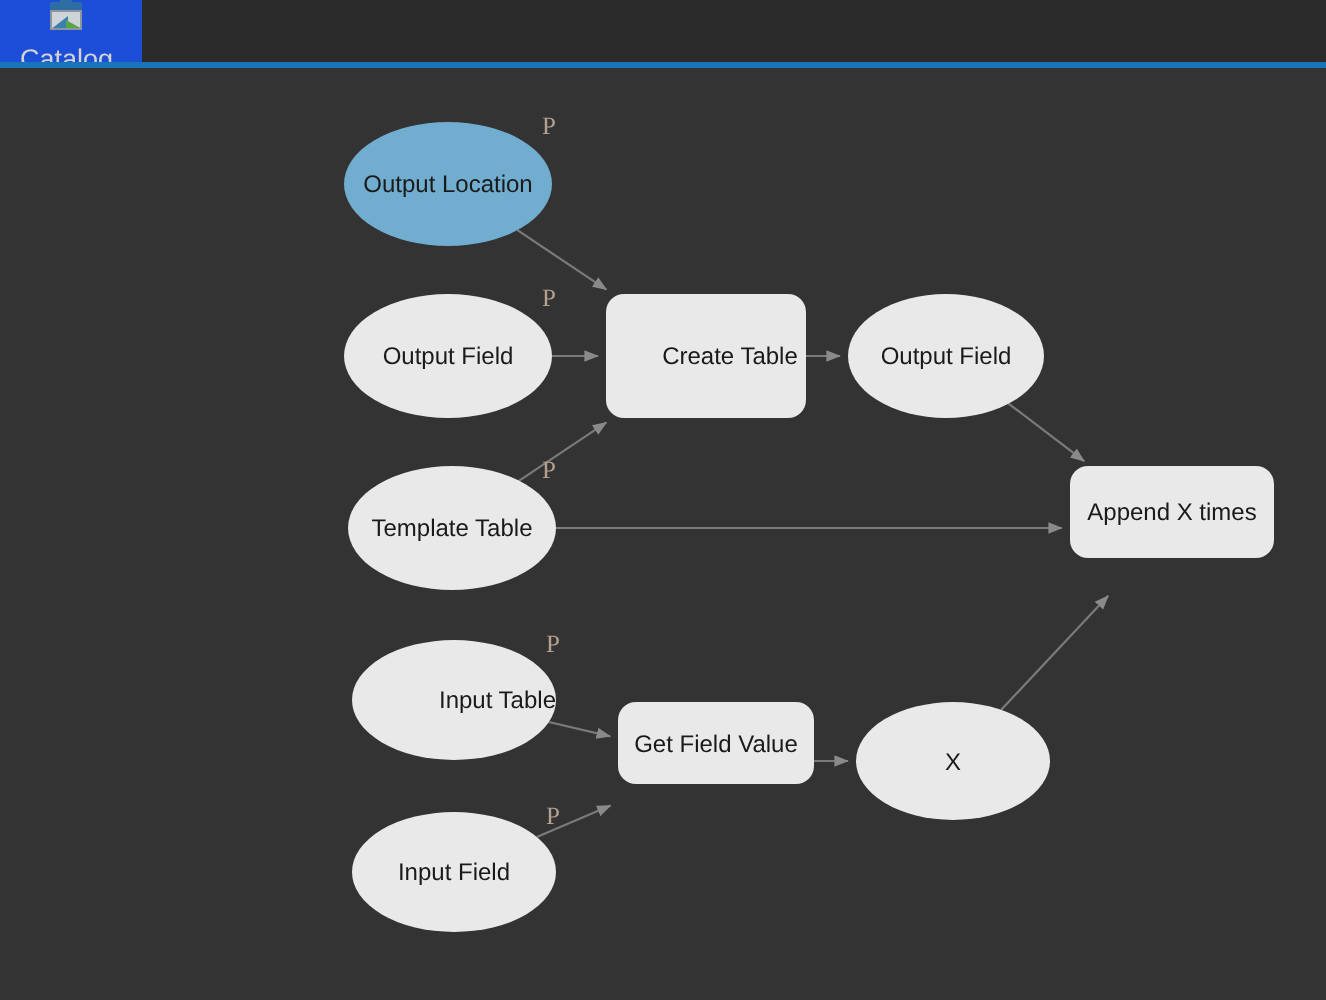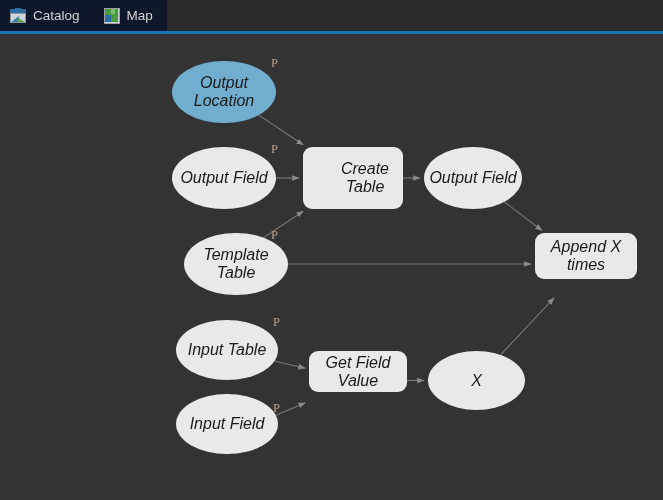--- a/index.html
+++ b/index.html
@@ -25,21 +25,21 @@
   .tab {
     display: flex; align-items: center;
     gap: 7px;
     height: 31px;
     padding: 0 14px 0 10px;
     color: #d4d4d4;
     font-size: 13.5px;
     white-space: nowrap;
     cursor: default;
   }
-  .tab.inactive { background: #0f172a; }
+  .tab.inactive { background: #1d4ed8; flex-direction: column; }
   .tab.active {
     background: #1a74b8;
     color: #ffffff;
     padding-right: 8px;
   }
   .tab-label { line-height: 1; }
   .tab-close {
     margin-left: 7px;
     font-size: 15px;
     line-height: 1;
@@ -123,25 +123,24 @@
     background: #333333;
     overflow: hidden;
   }
   #edge-layer { position: absolute; left: 0; top: 0; width: 663px; height: 466px; }
 
   .node {
     position: absolute;
     display: flex; align-items: center; justify-content: center;
     background: #e9e9e9;
     color: #1a1a1a;
-    font-size: 16px;
+    font-size: 12px;
     text-align: center;
     cursor: default;
     user-select: none;
-    font-style: italic;
   }
   .node.variable { border-radius: 50%; }
   .node.variable.param-selected { background: #71adcf; }
   .node.tool { border-radius: 9px; }
 
   .p-badge {
     position: absolute;
     color: #b5a08f;
     font-size: 12.5px;
     font-family: "Liberation Serif", serif;
@@ -155,29 +154,20 @@
 
   <div class="tab inactive">
     <span class="icon-box ic-catalog">
       <span class="handle"></span>
         <span class="lid"></span>
         <span class="body"></span>
     </span>
     <span class="tab-label">Catalog</span>
   </div>
 
-  <div class="tab inactive">
-    <span class="icon-box ic-map">
-      <span class="frame"></span>
-        <span class="g1"></span>
-        <span class="g3"></span>
-        <span class="g2"></span>
-    </span>
-    <span class="tab-label">Map</span>
-  </div>
 
 
 </div>
 <div id="tab-bar-underline"></div>
 
 <div id="canvas">
   <svg id="edge-layer" viewBox="0 0 663 466" width="663" height="466">
     <defs>
       <marker id="arrow" markerWidth="7" markerHeight="7" refX="6.2" refY="3" orient="auto" markerUnits="strokeWidth">
         <path d="M0,0.4 L6.6,3 L0,5.6 z" fill="#8a8a8a"></path>
@@ -204,32 +194,32 @@
       <div class="node variable" style="left: 172px; top: 113px; width: 104px; height: 62px;">
         <span>Output Field</span>
       </div>
       <span class="p-badge" style="left: 271px; top: 108px;">P</span>
       <div class="node tool" style="left: 303px; top: 113px; width: 100px; height: 62px; padding-left: 24px;">
         <span>Create Table</span>
       </div>
       <div class="node variable" style="left: 424px; top: 113px; width: 98px; height: 62px;">
         <span>Output Field</span>
       </div>
-      <div class="node variable" style="left: 184px; top: 199px; width: 104px; height: 62px;">
+      <div class="node variable" style="left: 174px; top: 199px; width: 104px; height: 62px;">
         <span>Template Table</span>
       </div>
       <span class="p-badge" style="left: 271px; top: 194px;">P</span>
       <div class="node tool" style="left: 535px; top: 199px; width: 102px; height: 46px;">
         <span>Append X times</span>
       </div>
-      <div class="node variable" style="left: 176px; top: 286px; width: 102px; height: 60px;">
+      <div class="node variable" style="left: 176px; top: 286px; width: 102px; height: 60px; justify-content: flex-end;">
         <span>Input Table</span>
       </div>
       <span class="p-badge" style="left: 273px; top: 281px;">P</span>
-      <div class="node variable" style="left: 176px; top: 360px; width: 102px; height: 60px;">
+      <div class="node variable" style="left: 176px; top: 372px; width: 102px; height: 60px;">
         <span>Input Field</span>
       </div>
       <span class="p-badge" style="left: 273px; top: 367px;">P</span>
       <div class="node tool" style="left: 309px; top: 317px; width: 98px; height: 41px;">
         <span>Get Field Value</span>
       </div>
       <div class="node variable" style="left: 428px; top: 317px; width: 97px; height: 59px;">
         <span>X</span>
       </div>
     </div>

